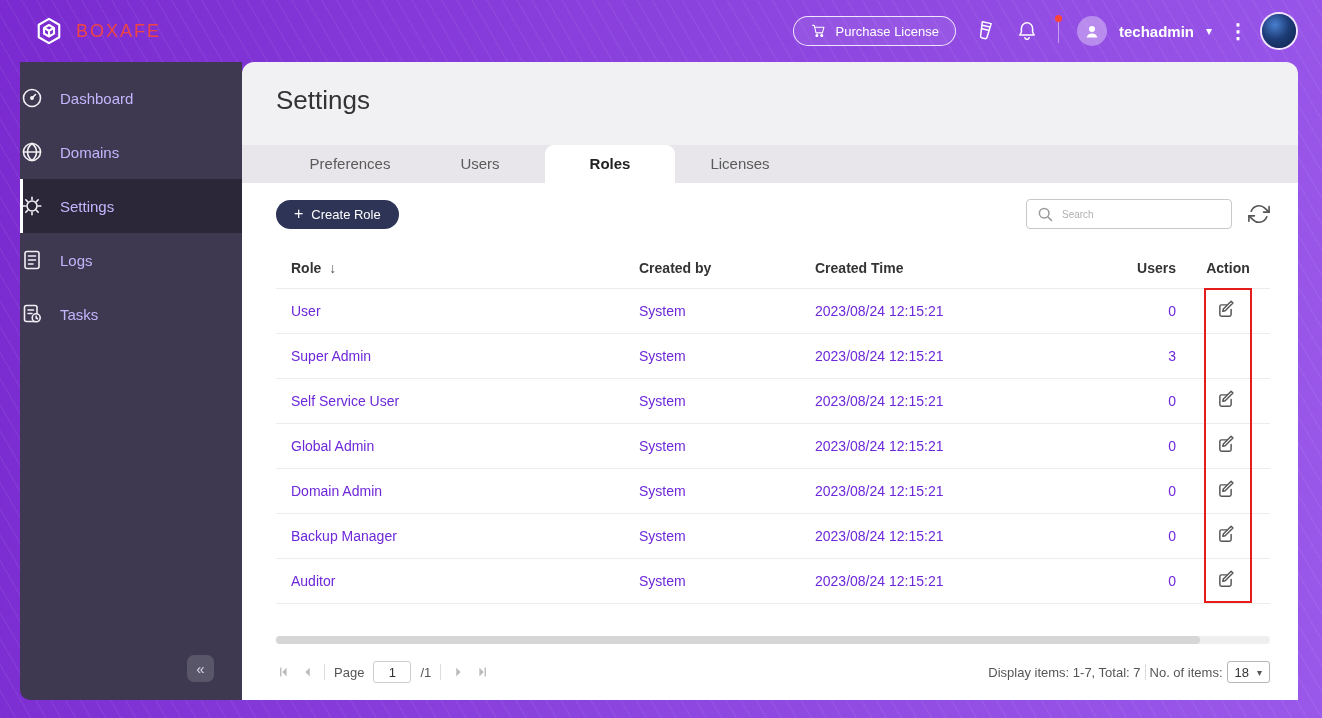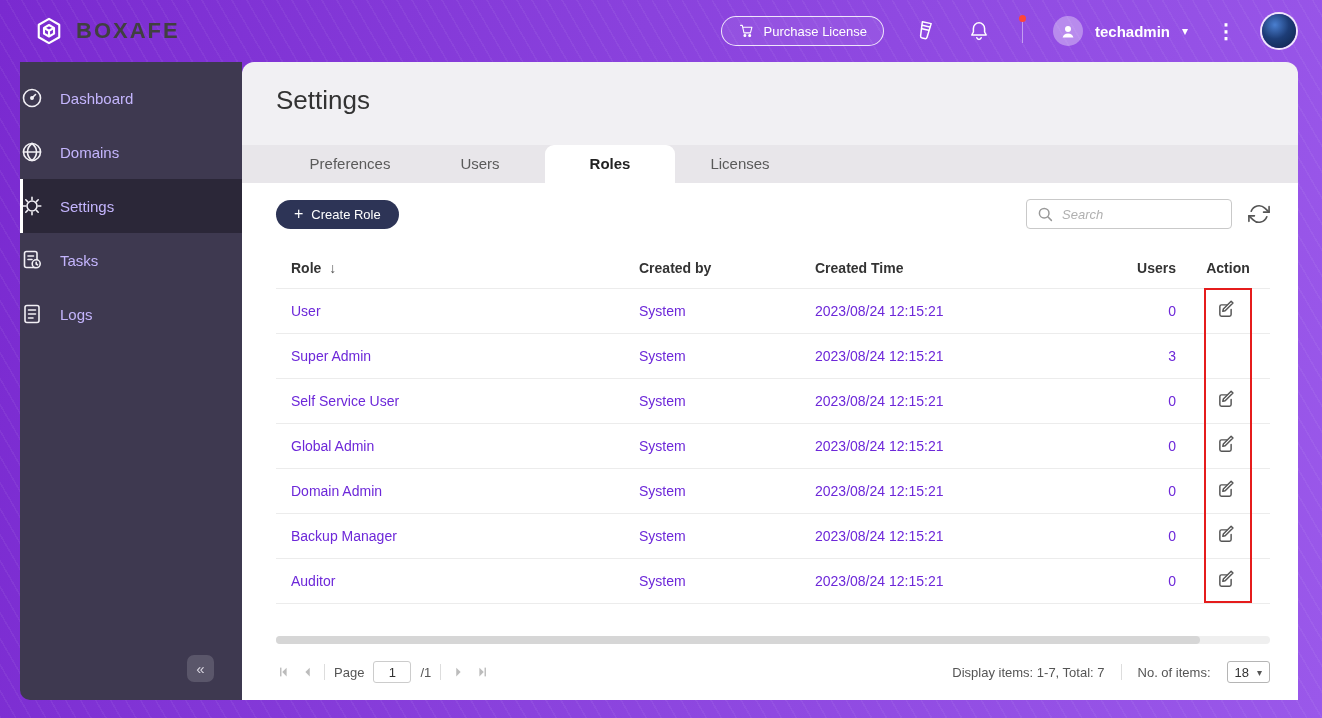--- a/index.html
+++ b/index.html
@@ -8,22 +8,22 @@
     width:1322px; height:718px; overflow:hidden;
     font-family:"Liberation Sans", sans-serif;
     background:
       repeating-linear-gradient(60deg, rgba(255,255,255,0.05) 0 1.5px, transparent 1.5px 13px),
       linear-gradient(100deg, #7a2ad0 0%, #8a42dd 45%, #9a58ea 100%);
   }
 
   
   .topbar { height:62px; display:flex; align-items:center; padding:0 26px 0 34px; color:#fff; }
   .brand { display:flex; align-items:center; }
-  .brand-name { font-size:22px; font-weight:bold; letter-spacing:2px; margin-left:12px; color:#404040; }
-  .topbar-right { margin-left:auto; display:flex; align-items:center; gap:28px; }
+  .brand-name { font-size:18px; font-weight:normal; letter-spacing:2px; margin-left:12px; color:#ef4444; }
+  .topbar-right { margin-left:auto; display:flex; align-items:center; gap:16px; }
   .purchase-btn { display:flex; align-items:center; gap:8px; background:rgba(255,255,255,0.07);
     border:1px solid rgba(255,255,255,0.85); border-radius:15px; height:30px; padding:0 16px;
     color:#fff; font-size:13px; cursor:pointer; font-family:inherit; }
   .tb-icon { width:26px; height:26px; display:flex; align-items:center; justify-content:center; color:#fff; cursor:pointer; }
   .tb-divider { width:1px; height:24px; background:rgba(255,255,255,0.45); position:relative; margin:0 2px; }
   .notif-dot { position:absolute; top:-4px; left:-3px; width:7px; height:7px; border-radius:50%; background:#ff4438; }
   .user { display:flex; align-items:center; gap:12px; cursor:pointer; }
   .avatar { width:30px; height:30px; border-radius:50%; background:rgba(255,255,255,0.35); display:flex; align-items:center; justify-content:center; }
   .username { font-size:15px; font-weight:bold; }
   .caret { font-size:12px; }
@@ -54,21 +54,21 @@
   .panel { flex:1; background:#fff; padding:16px 28px 0 34px; display:flex; flex-direction:column; }
 
   .toolbar { display:flex; align-items:center; height:30px; }
   .create-btn { display:flex; align-items:center; gap:8px; height:29px; padding:0 18px; border:none;
     border-radius:15px; background:#2d3456; color:#fff; font-size:13px; cursor:pointer; font-family:inherit; }
   .plus { font-size:16px; line-height:1; }
   .toolbar-right { margin-left:auto; display:flex; align-items:center; gap:16px; }
   .search-box { width:206px; height:30px; border:1px solid #c9c9c9; border-radius:4px; display:flex;
     align-items:center; padding:0 10px; gap:7px; background:#fff; }
   .search-box svg { flex-shrink:0; color:#999; }
-  .search-box input { border:none; outline:none; flex:1; min-width:0; font-size:13px; color:#333; font-family:inherit;font-style:italic; }
+  .search-box input { border:none; outline:none; flex:1; min-width:0; font-size:10px; color:#333; font-family:inherit; }
   .search-box input::placeholder { color:#b0b0b0; }
   .refresh { width:22px; height:22px; color:#555; cursor:pointer; display:flex; }
 
   
   .table-wrap { position:relative; margin-top:19px; }
   table { width:994px; border-collapse:collapse; table-layout:fixed; }
   th { font-size:14px; color:#333; font-weight:bold; text-align:left; height:40px;
     padding:0 0 0 15px; border-bottom:1px solid #ececec; }
   td { font-size:14px; color:#6d28d9; height:45px; padding:0 0 0 15px; border-bottom:1px solid #ececec; }
   th.num, td.num { text-align:right; padding:0 10px 0 0; }
@@ -80,21 +80,21 @@
 
   
   .hscroll { margin-top:auto; height:8px; width:994px; background:#efefef; border-radius:4px; cursor:pointer; }
   .thumb { height:8px; width:93%; background:#d6d6d6; border-radius:4px; cursor:grab; }
   .footer { height:56px; display:flex; align-items:center; font-size:13px; color:#555; }
   .pager { display:flex; align-items:center; gap:9px; }
   .pg-btn { width:15px; height:15px; display:flex; align-items:center; justify-content:center; color:#bcbcbc; cursor:pointer; }
   .pg-divider, .f-divider { width:1px; height:16px; background:#ddd; }
   .pg-input { width:38px; height:22px; border:1px solid #ccc; border-radius:3px; text-align:center;
     font-size:13px; color:#333; font-family:inherit; }
-  .footer-right { margin-left:auto; display:flex; align-items:center; gap:16px; }
+  .footer-right { margin-left:auto; display:flex; align-items:center; gap:4px; }
   .select { border:1px solid #b5b5b5; border-radius:3px; height:22px; display:flex; align-items:center;
     gap:8px; padding:0 7px; font-size:13px; color:#333; background:#fff; cursor:pointer; }
   .sel-caret { font-size:10px; color:#555; }
   svg { display:block; }
 </style>
 </head>
 <body>
 
 <header class="topbar">
   <div class="brand">
@@ -184,37 +184,37 @@
       <span class="side-icon">
         <svg width="24" height="24" viewBox="0 0 24 24" fill="none" stroke="currentColor" stroke-width="1.6" stroke-linecap="round">
           <circle cx="12" cy="12" r="5"></circle>
           <path d="M12 3.2v2.6M12 18.2v2.6M3.2 12h2.6M18.2 12h2.6M5.8 5.8l1.8 1.8M16.4 16.4l1.8 1.8M5.8 18.2l1.8-1.8M16.4 7.6l1.8-1.8"></path>
         </svg>
       </span>
       <span class="side-label">Settings</span>
     </div>
     <div class="side-item">
       <span class="side-icon">
+        <svg width="24" height="24" viewBox="0 0 24 24" fill="none" stroke="currentColor" stroke-width="1.6" stroke-linecap="round">
+          <rect x="5" y="3.5" width="14" height="17" rx="2"></rect>
+          <path d="M8.5 8h7M8.5 12h7M8.5 16h4.5"></path>
+        </svg>
+      </span>
+      <span class="side-label">Logs</span>
+    </div>
+    <div class="side-item">
+      <span class="side-icon">
         <svg width="24" height="24" viewBox="0 0 24 24" fill="none" stroke="currentColor" stroke-width="1.6" stroke-linecap="round" stroke-linejoin="round">
           <rect x="4.5" y="3.5" width="12.5" height="16" rx="2"></rect>
           <path d="M8 8h5.5M8 11.5h4"></path>
           <circle cx="16.2" cy="15.8" r="4" fill="#3e3950"></circle>
           <path d="M16.2 14.2v1.8l1.3.8"></path>
         </svg>
       </span>
       <span class="side-label">Tasks</span>
-    </div>
-    <div class="side-item">
-      <span class="side-icon">
-        <svg width="24" height="24" viewBox="0 0 24 24" fill="none" stroke="currentColor" stroke-width="1.6" stroke-linecap="round">
-          <rect x="5" y="3.5" width="14" height="17" rx="2"></rect>
-          <path d="M8.5 8h7M8.5 12h7M8.5 16h4.5"></path>
-        </svg>
-      </span>
-      <span class="side-label">Logs</span>
     </div>
 
     <button class="collapse-btn">«</button>
   </nav>
 
   <main class="content">
     <h1 class="page-title">Settings</h1>
 
     <div class="tabs">
       <div class="tab">Preferences</div>

